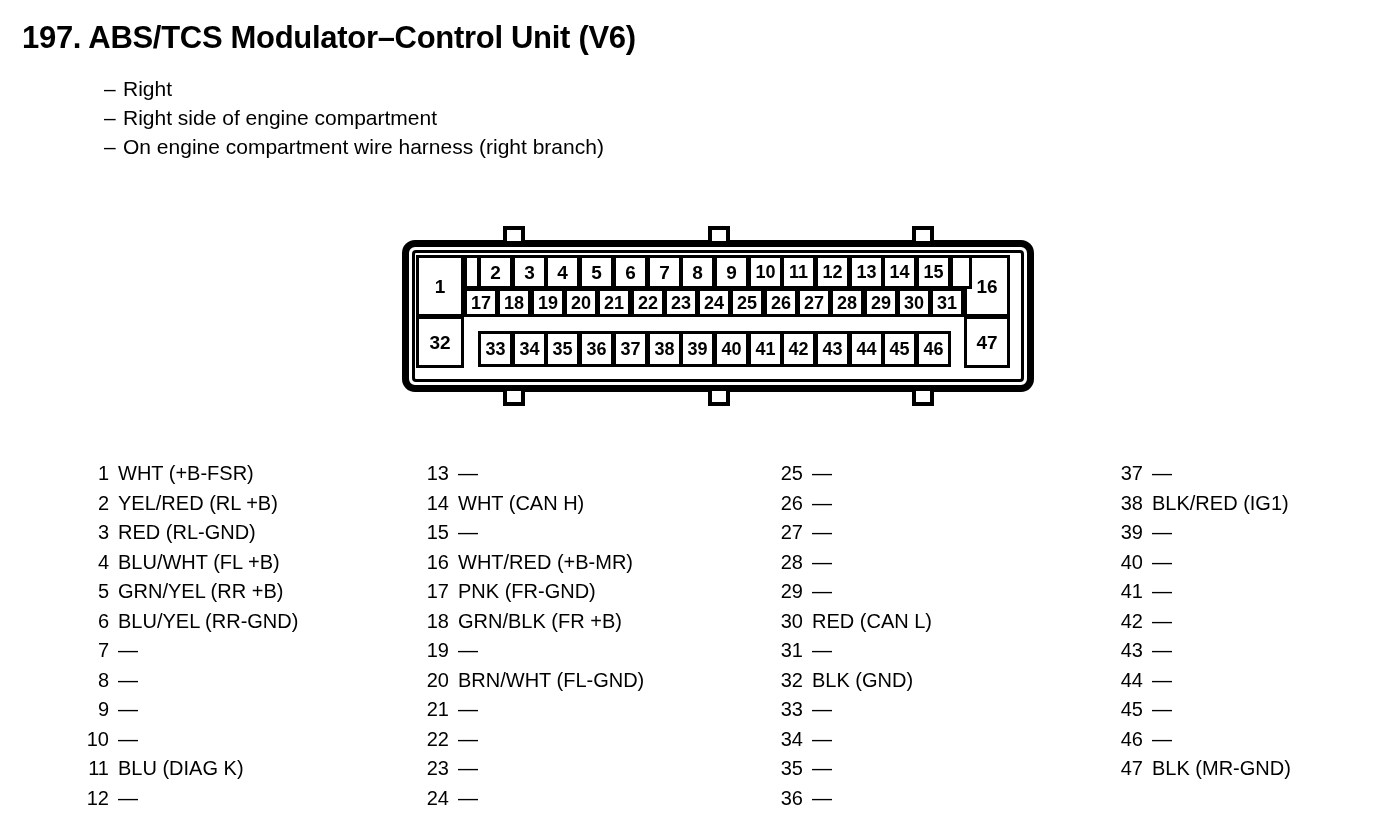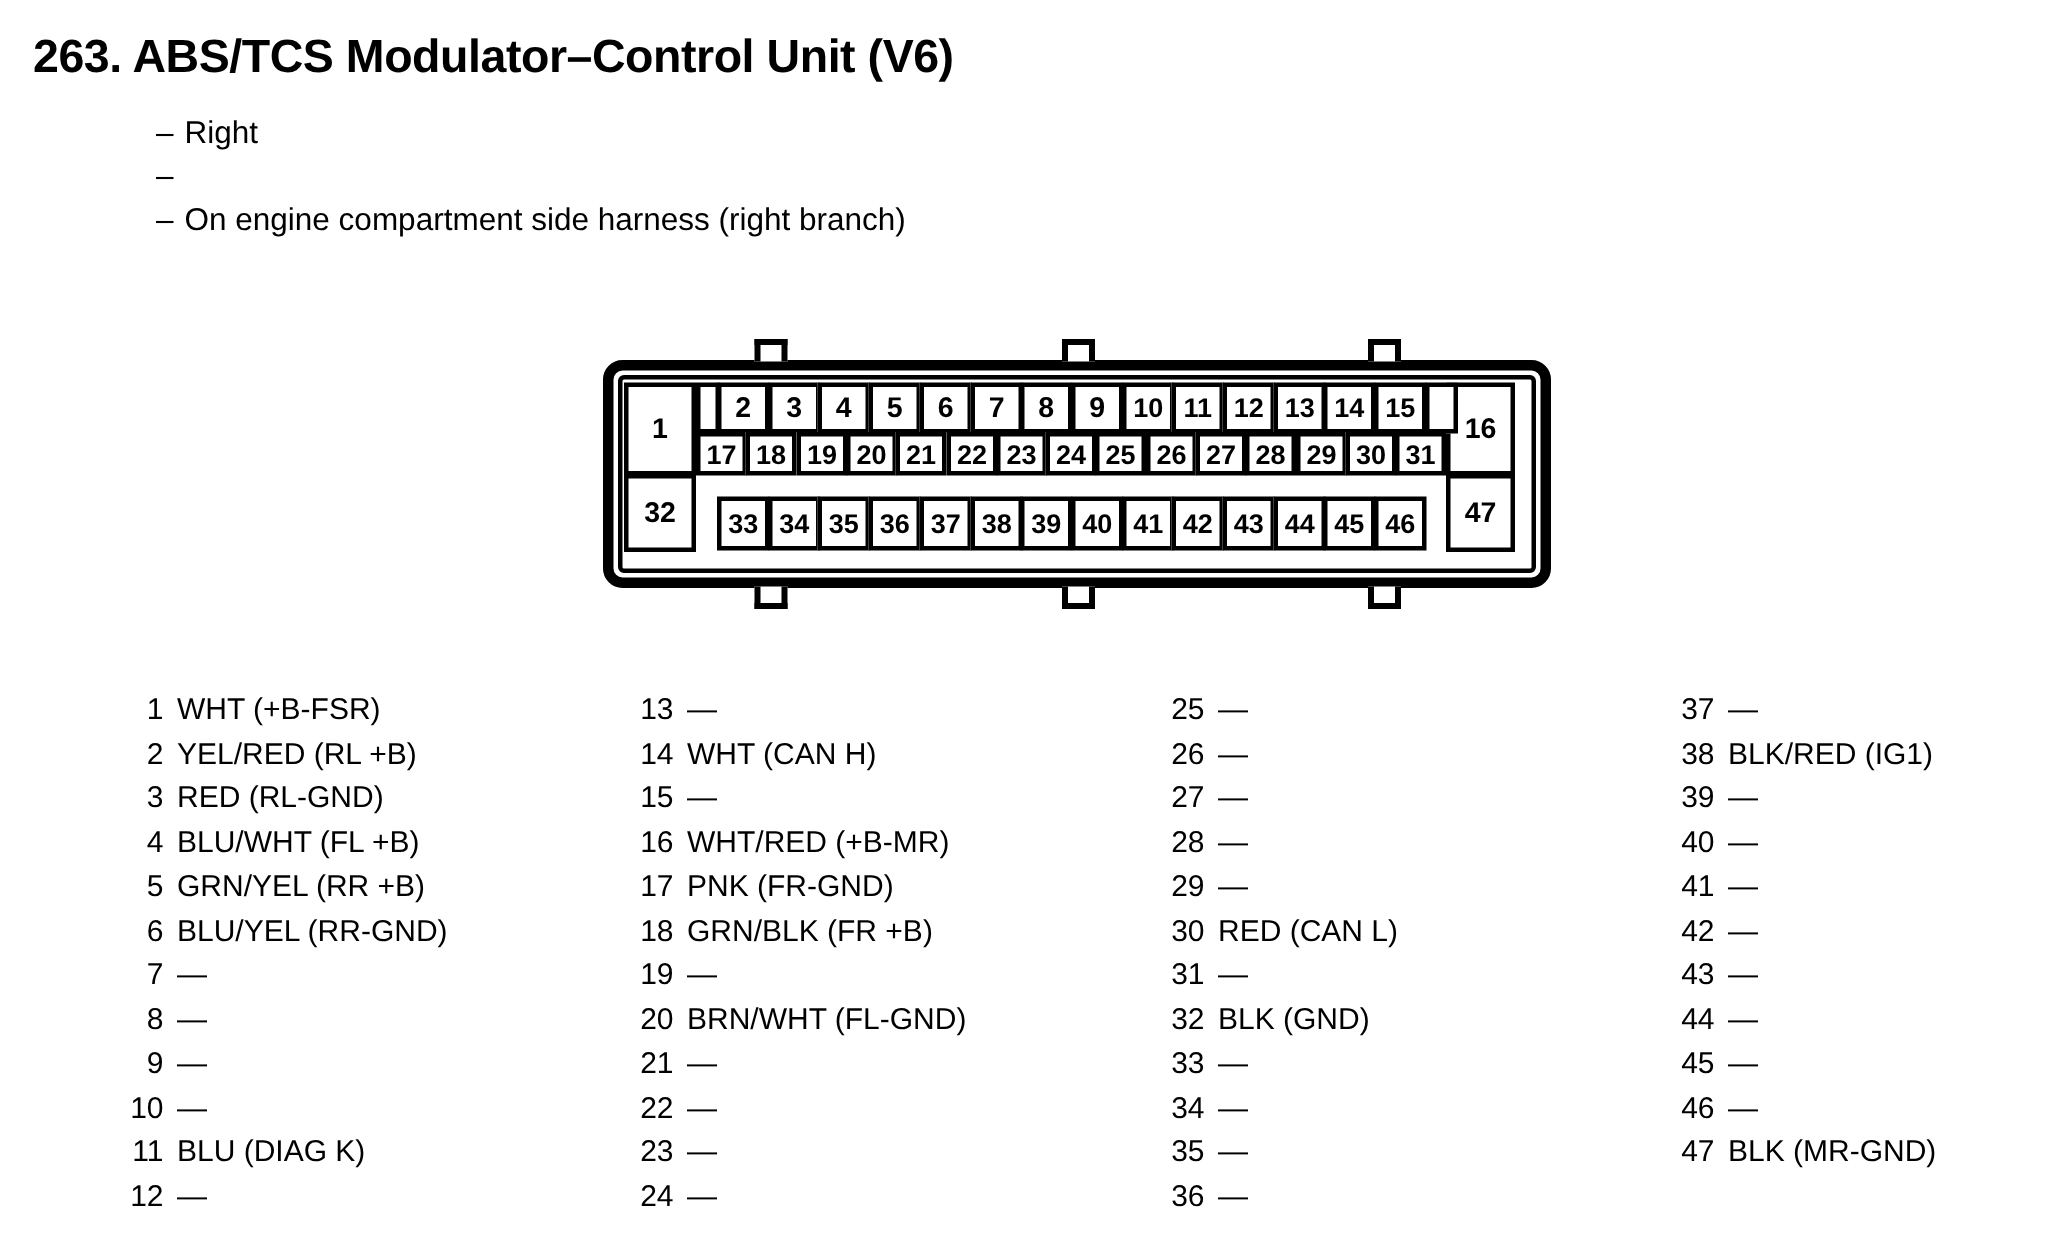--- a/index.html
+++ b/index.html
@@ -134,33 +134,34 @@
   .legend-desc {
     flex: 0 0 auto;
   }
   .legend-desc.empty-dash {
     font-size: 20px;
   }
 </style>
 </head>
 <body>
 
-<div id="page-title">263. ABS/TCS Modulator–Control Unit (V6)</div>
+<div id="page-title">197. ABS/TCS Modulator–Control Unit (V6)</div>
 
 <div id="location-list">
     <div class="bullet-row">
       <span class="bullet-dash">–</span>
       <span>Right</span>
     </div>
     <div class="bullet-row">
       <span class="bullet-dash">–</span>
+      <span>Right side of engine compartment</span>
     </div>
     <div class="bullet-row">
       <span class="bullet-dash">–</span>
-      <span>On engine compartment side harness (right branch)</span>
+      <span>On engine compartment wire harness (right branch)</span>
     </div>
   </div>
 
 <div id="connector">
   <div class="shell-outer"></div>
   <div class="shell-inner"></div>
   <div id="tab-layer">
       <div class="tab top" style="left: 101px; top: 0px;"></div>
       <div class="tab top" style="left: 306px; top: 0px;"></div>
       <div class="tab top" style="left: 510px; top: 0px;"></div>

